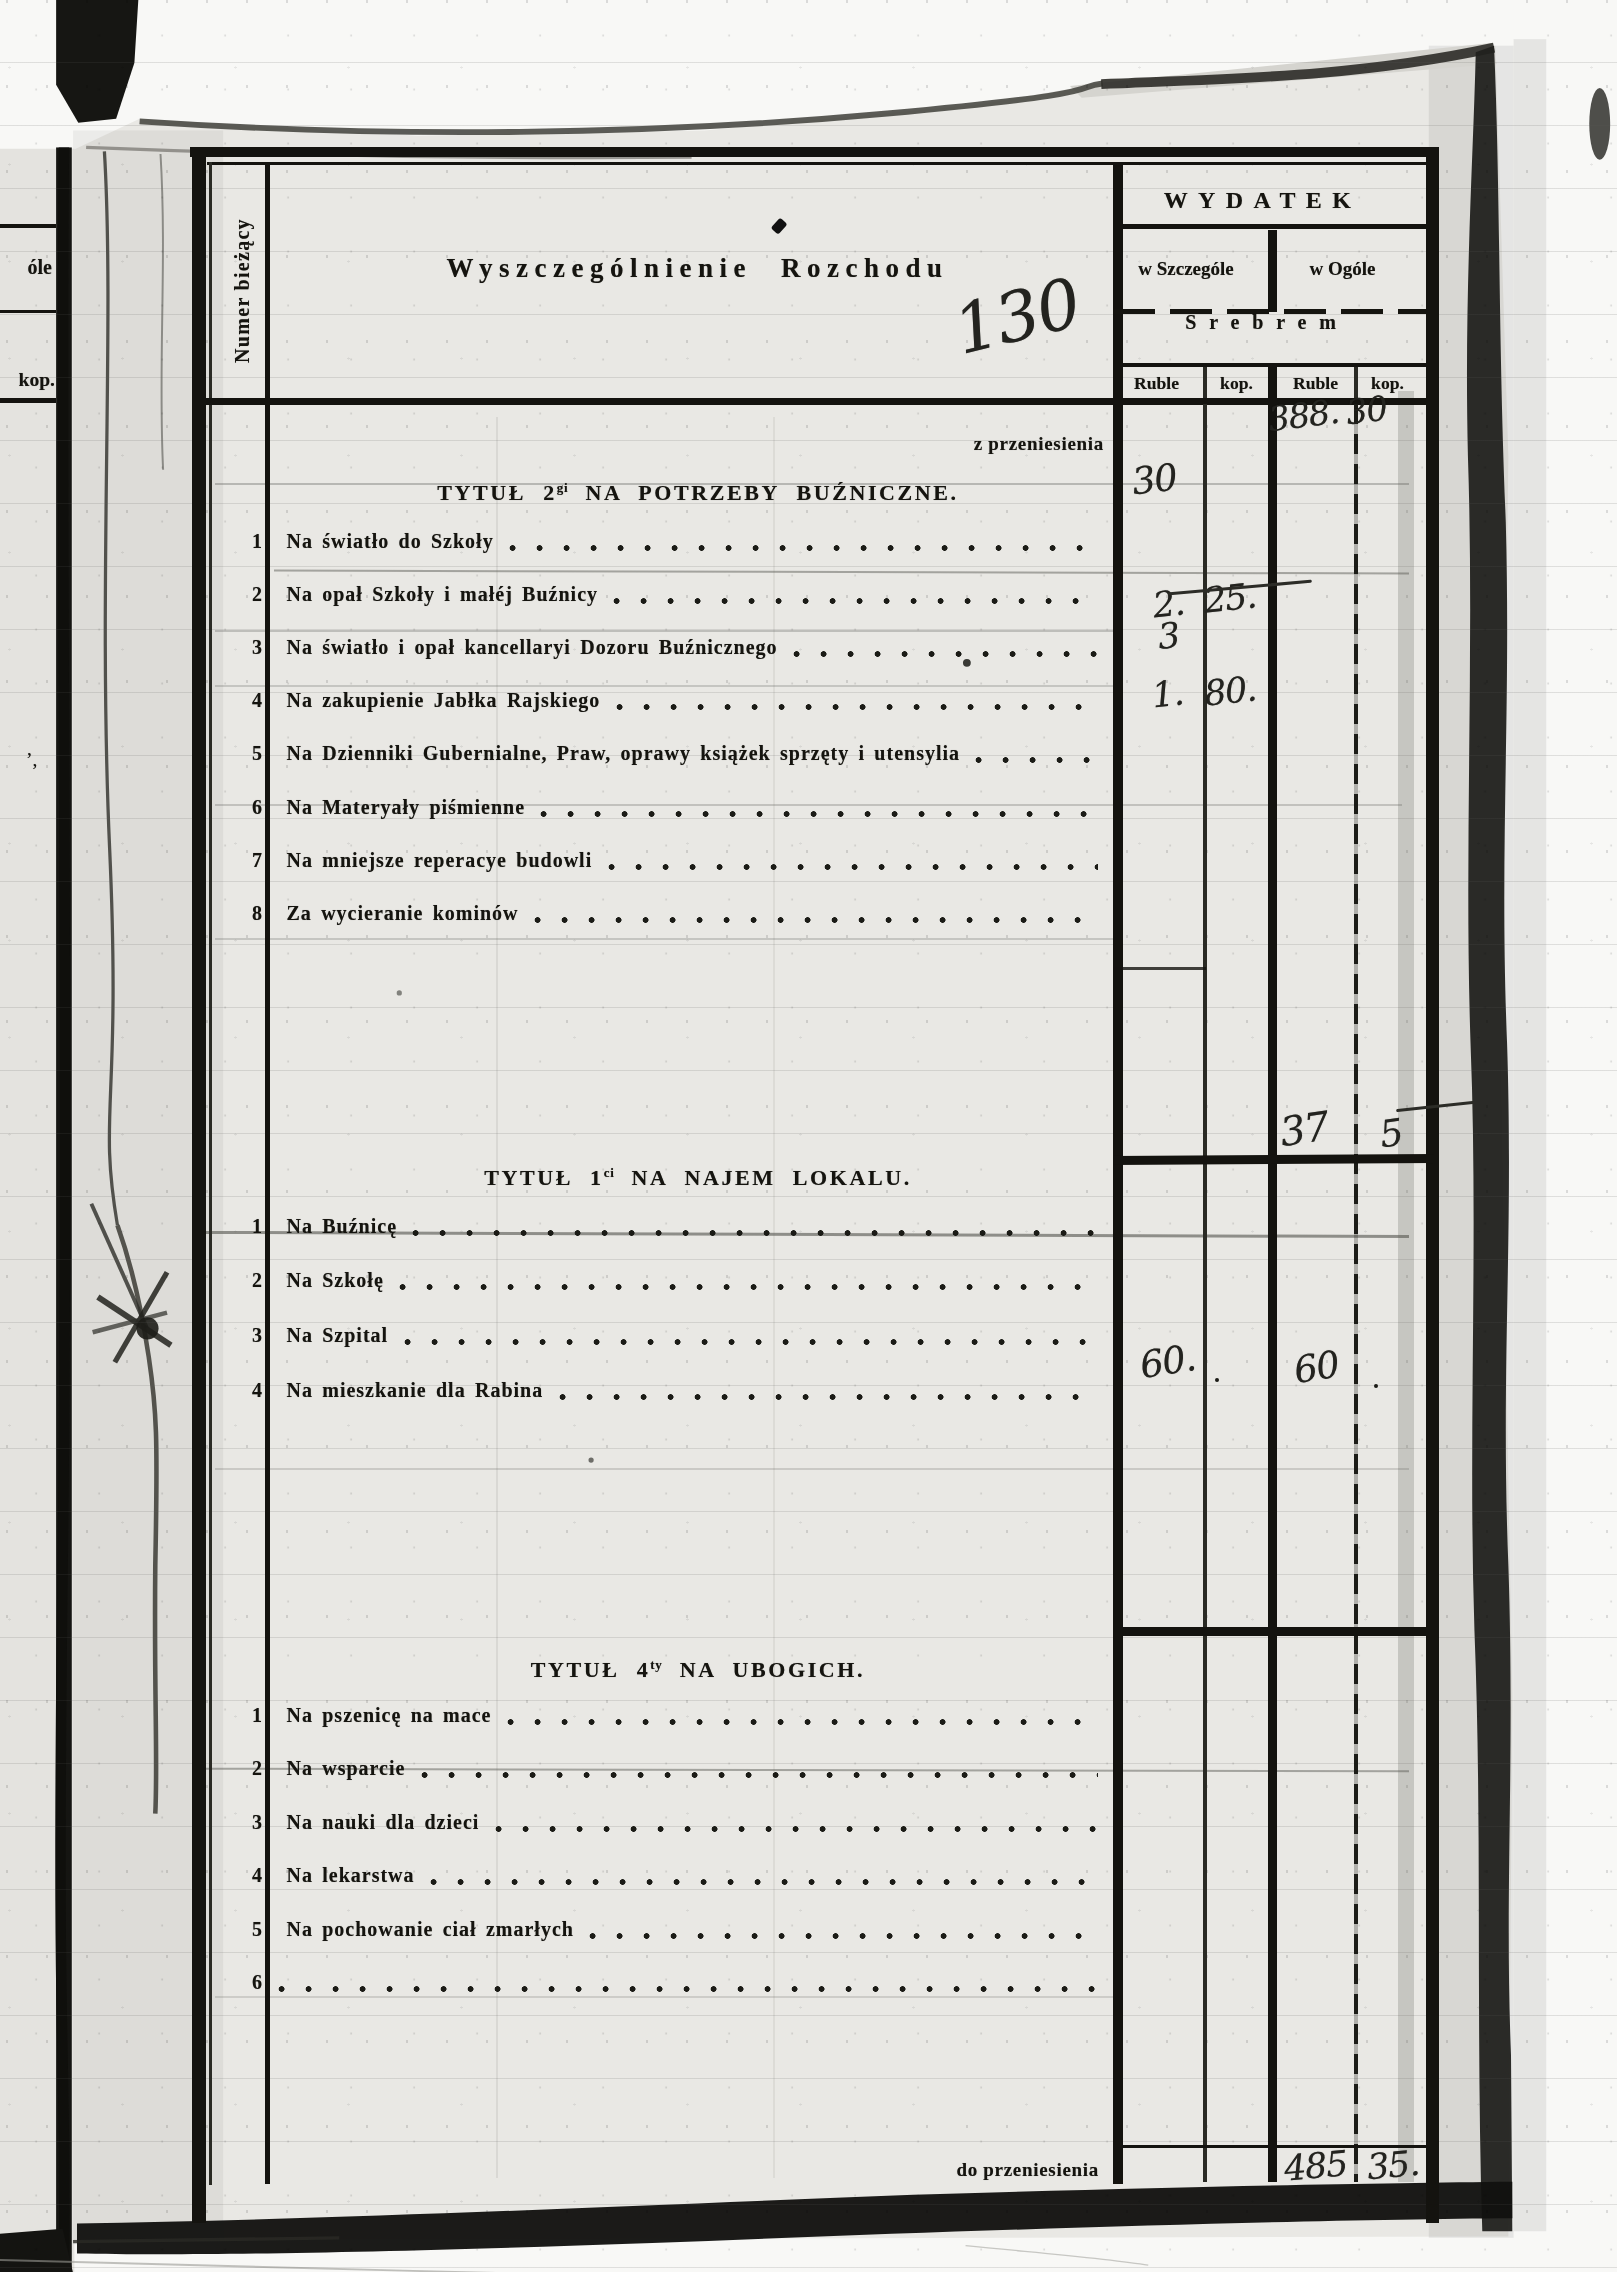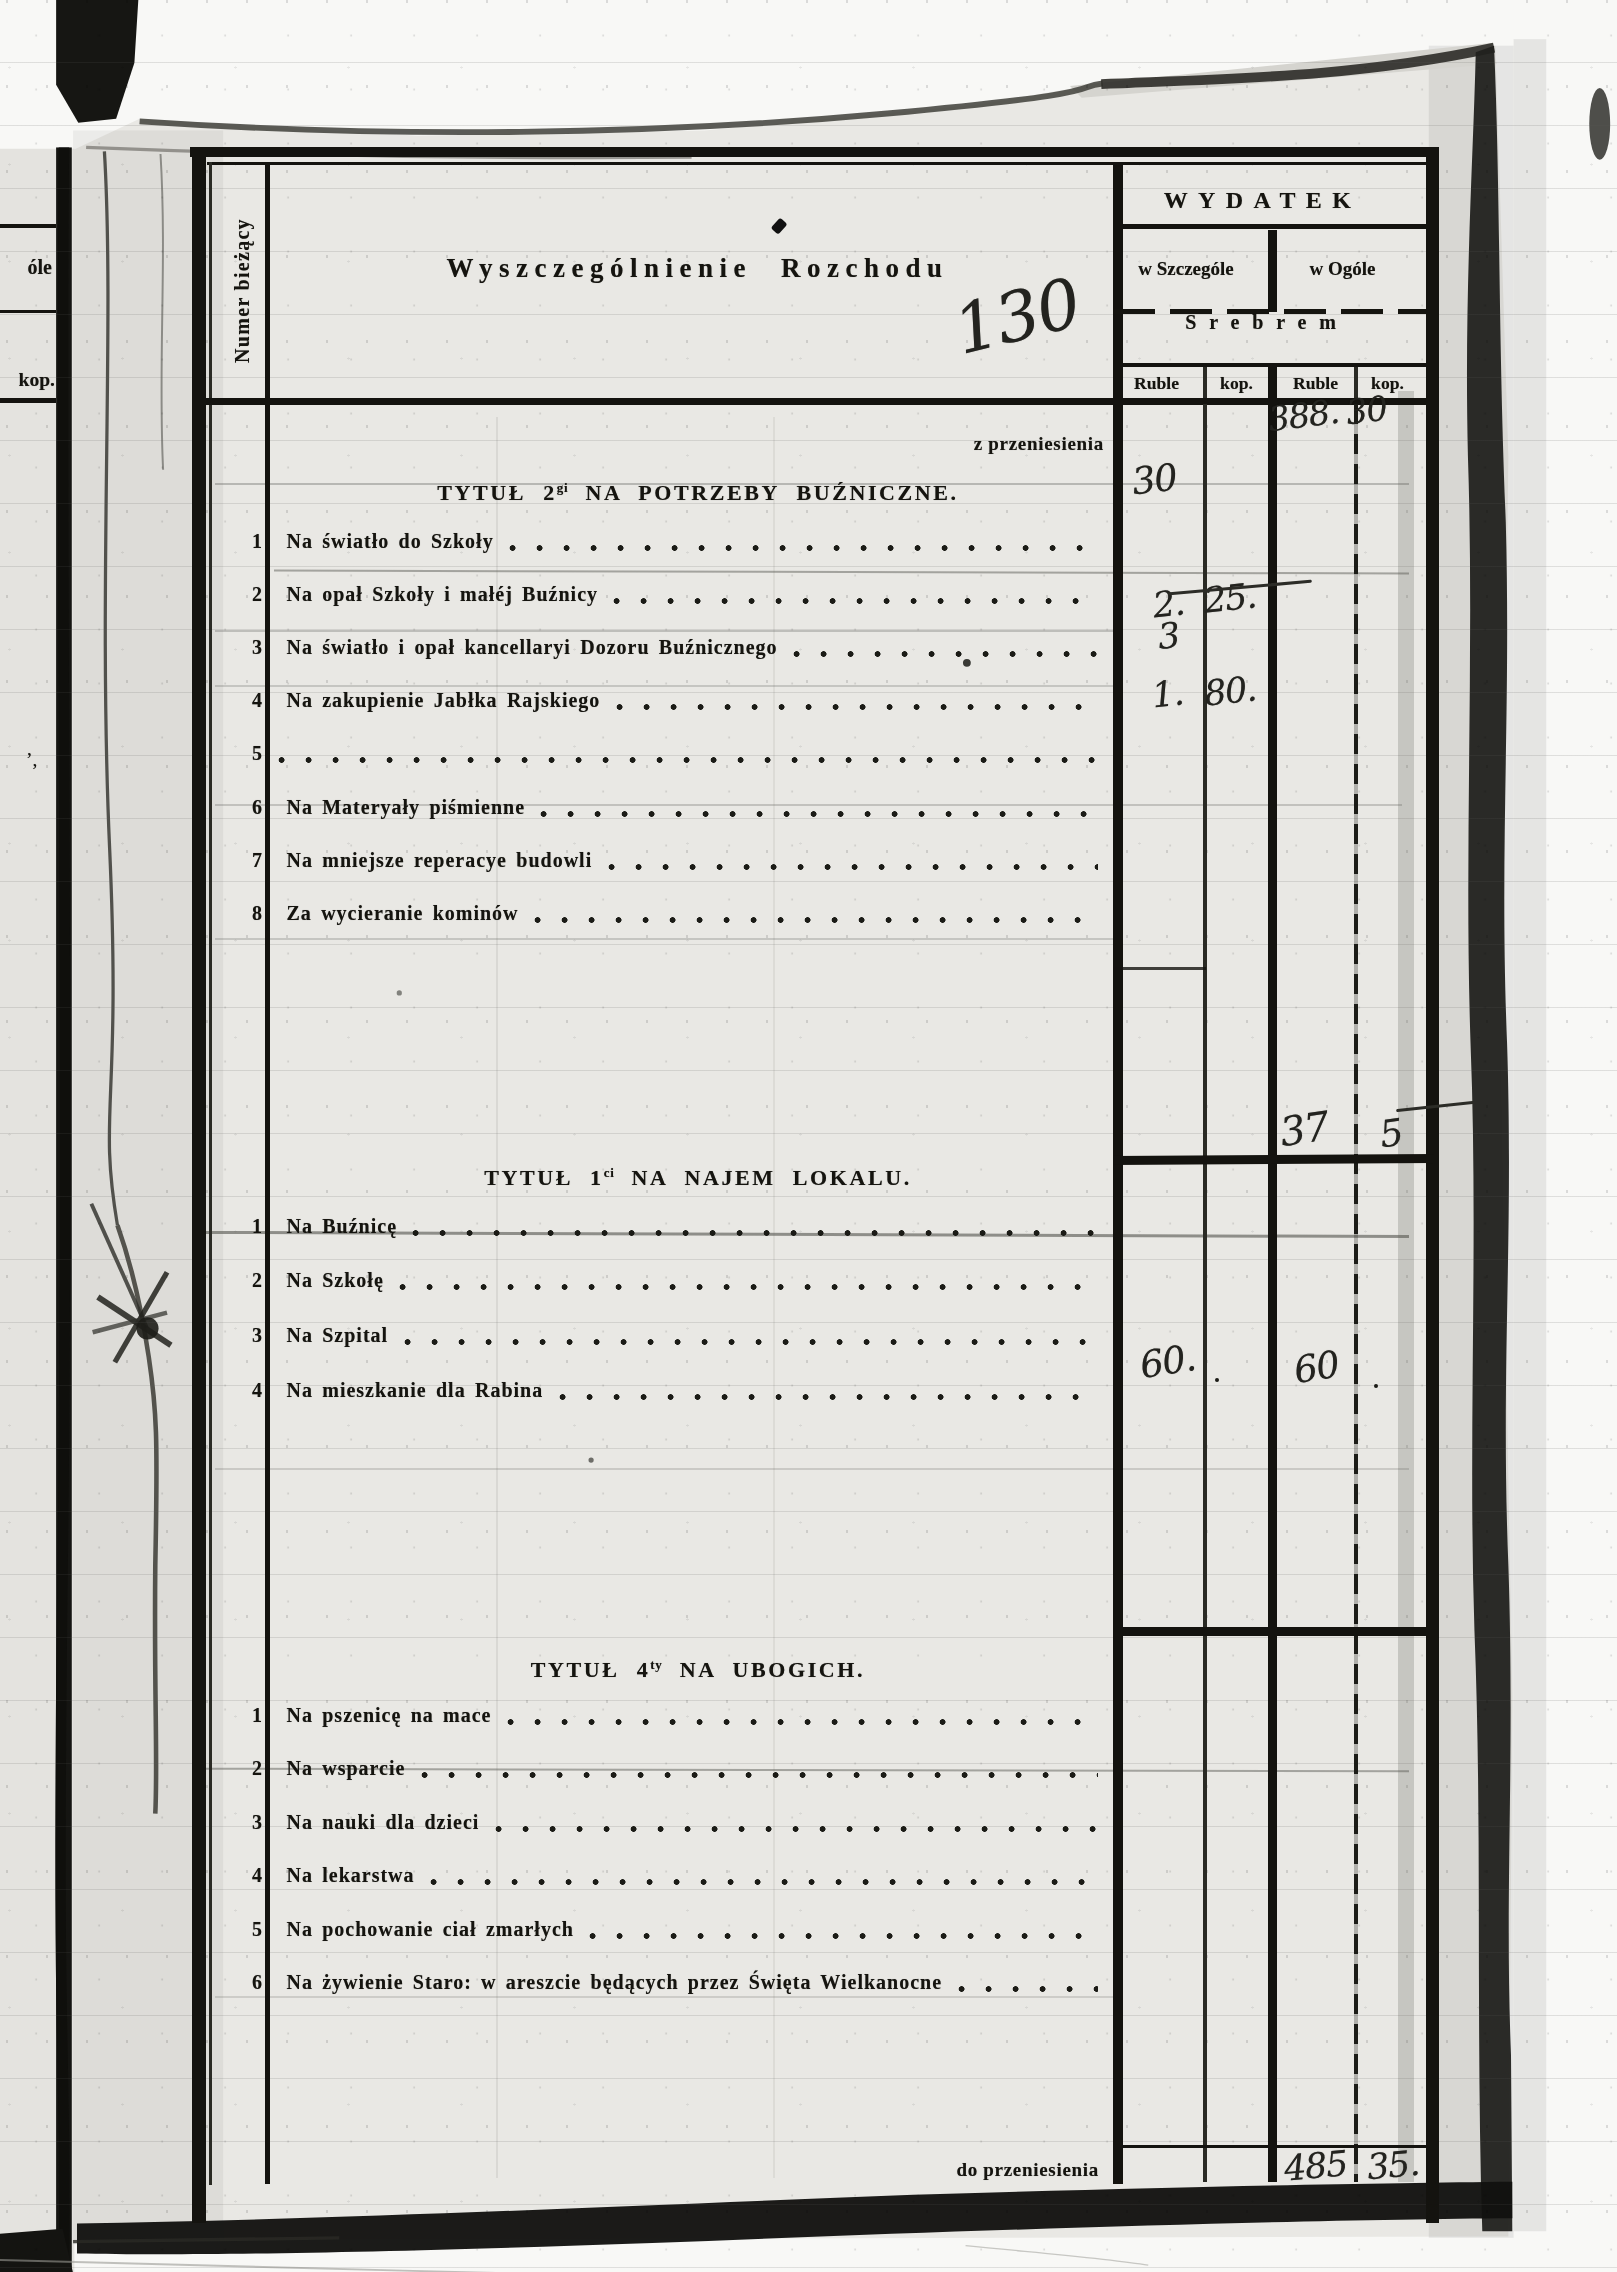--- a/index.html
+++ b/index.html
@@ -186,20 +186,21 @@
           <span class="lbl">Na światło i opał kancellaryi Dozoru Buźnicznego</span>
           <span class="dots"></span>
         </div>
         <div class="row" style="top: 689px;">
           <span class="num">4</span>
           <span class="lbl">Na zakupienie Jabłka Rajskiego</span>
           <span class="dots"></span>
         </div>
         <div class="row" style="top: 742px;">
           <span class="num">5</span>
+          <span class="lbl">Na Dzienniki Gubernialne, Praw, oprawy książek sprzęty i utensylia</span>
           <span class="dots"></span>
         </div>
         <div class="row" style="top: 796px;">
           <span class="num">6</span>
           <span class="lbl">Na Materyały piśmienne</span>
           <span class="dots"></span>
         </div>
         <div class="row" style="top: 849px;">
           <span class="num">7</span>
           <span class="lbl">Na mniejsze reperacye budowli</span>
@@ -252,21 +253,20 @@
           <span class="lbl">Na lekarstwa</span>
           <span class="dots"></span>
         </div>
         <div class="row" style="top: 1918px;">
           <span class="num">5</span>
           <span class="lbl">Na pochowanie ciał zmarłych</span>
           <span class="dots"></span>
         </div>
         <div class="row" style="top: 1971px;">
           <span class="num">6</span>
-          <span class="lbl">Na żywienie Staro: w areszcie będących przez Święta Wielkanocne</span>
           <span class="dots"></span>
         </div>
       </div>
 
     <div id="handwriting">
         <span class="hw" style="left: 954px; top: 277px; font-size: 68px; transform: rotate(-14deg);">130</span>
         <span class="hw" style="left: 1268px; top: 395px; font-size: 34px; transform: rotate(-7deg);">388.</span>
         <span class="hw" style="left: 1346px; top: 390px; font-size: 34px; transform: rotate(-7deg);">30</span>
         <span class="hw" style="left: 1132px; top: 458px; font-size: 37px; transform: rotate(-7deg);">30</span>
         <span class="hw" style="left: 1153px; top: 584px; font-size: 35px; transform: rotate(-6deg);">2.</span>

